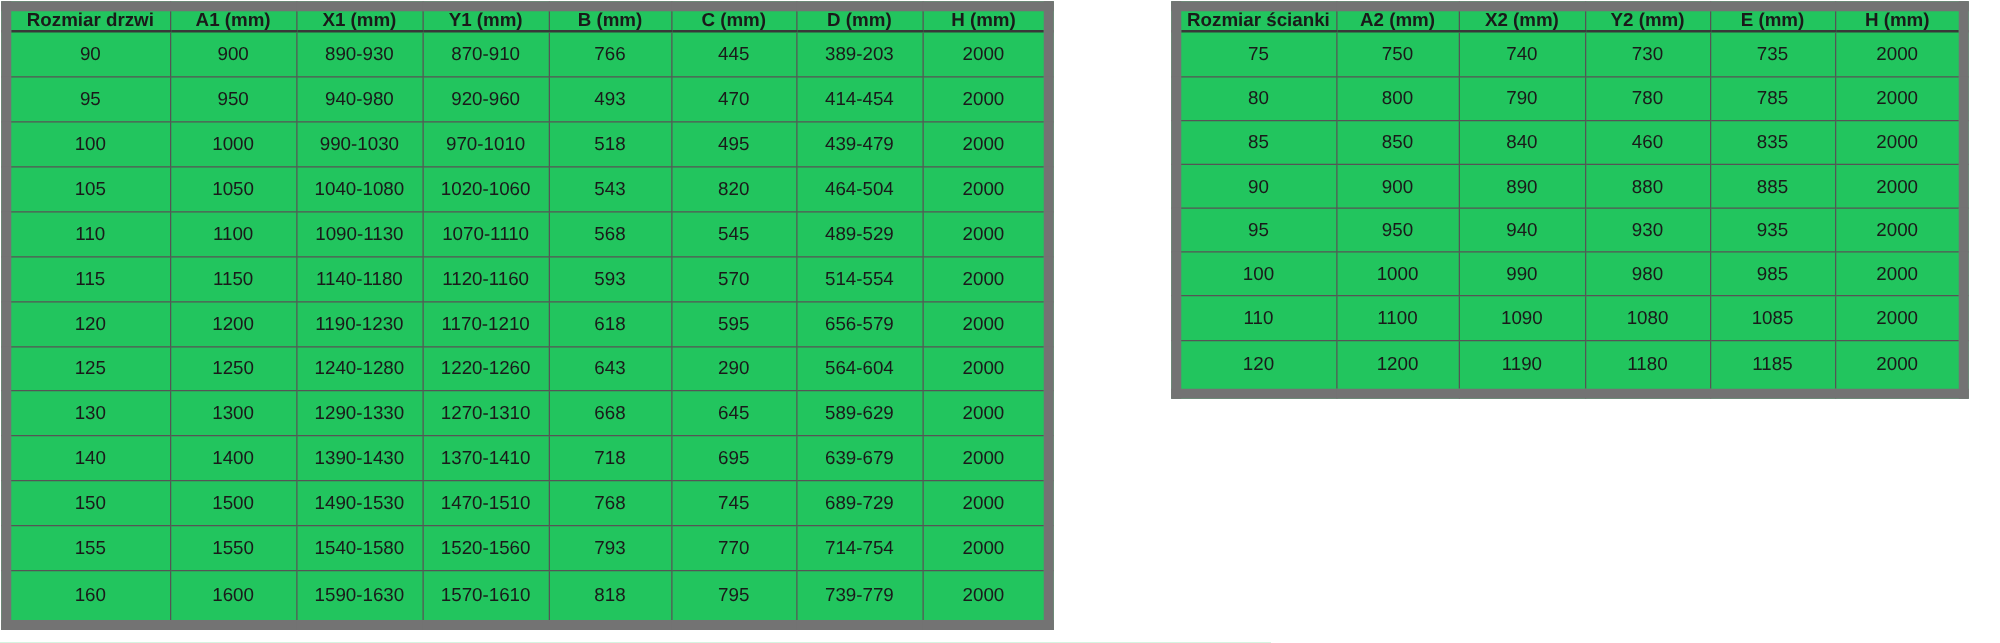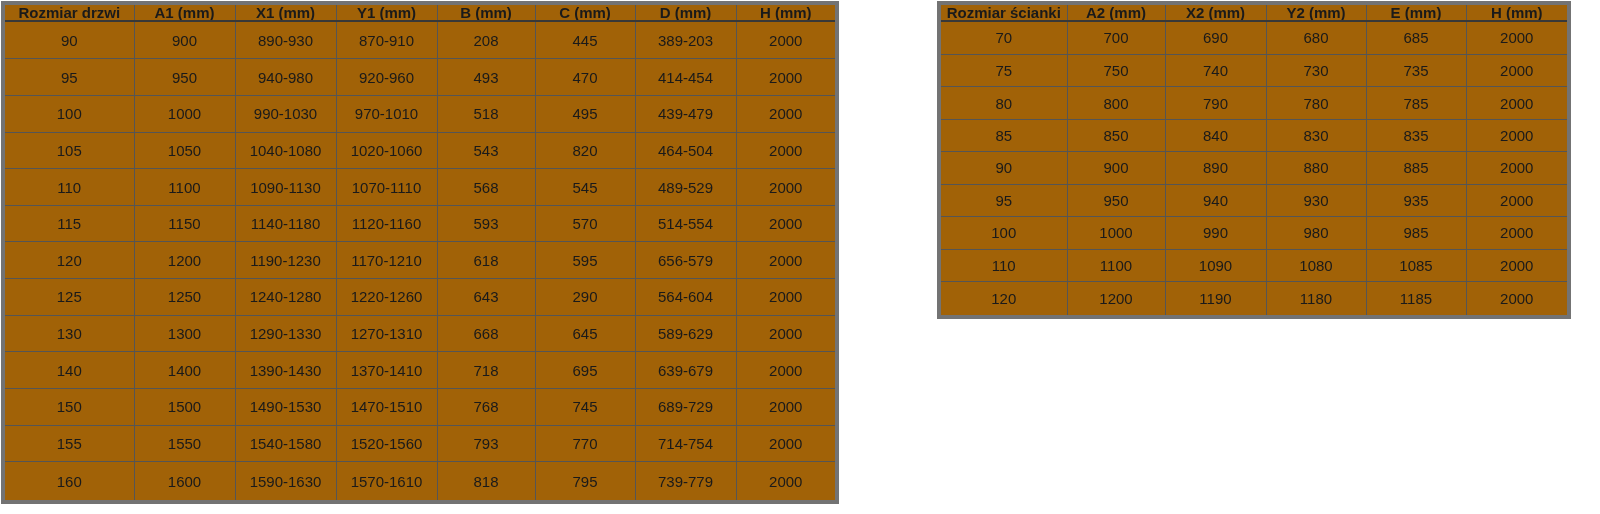--- a/index.html
+++ b/index.html
@@ -13,22 +13,22 @@
     height: 514px;
     background: #ffffff;
     font-family: "Liberation Sans", sans-serif;
     color: #1a1a1a;
     overflow: hidden;
   }
   table.spec {
     position: absolute;
     border-collapse: collapse;
     table-layout: fixed;
-    background: #a16207;
-    border: 4px solid #737373;
+    background: #22c55e;
+    border: 8px solid #737373;
   }
   table.spec th,
   table.spec td {
     border: 1px solid #555555;
     text-align: center;
     vertical-align: middle;
     font-size: 15px;
     line-height: 1;
     padding: 0;
     white-space: nowrap;
@@ -79,21 +79,21 @@
           <th>D (mm)</th>
           <th>H (mm)</th>
         </tr>
       </thead>
     <tbody>
         <tr>
           <td>90</td>
           <td>900</td>
           <td>890-930</td>
           <td>870-910</td>
-          <td>208</td>
+          <td>766</td>
           <td>445</td>
           <td>389-203</td>
           <td>2000</td>
         </tr>
         <tr>
           <td>95</td>
           <td>950</td>
           <td>940-980</td>
           <td>920-960</td>
           <td>493</td>
@@ -228,48 +228,40 @@
           <th>Rozmiar ścianki</th>
           <th>A2 (mm)</th>
           <th>X2 (mm)</th>
           <th>Y2 (mm)</th>
           <th>E (mm)</th>
           <th>H (mm)</th>
         </tr>
       </thead>
     <tbody>
         <tr>
-          <td>70</td>
-          <td>700</td>
-          <td>690</td>
-          <td>680</td>
-          <td>685</td>
-          <td>2000</td>
-        </tr>
-        <tr>
           <td>75</td>
           <td>750</td>
           <td>740</td>
           <td>730</td>
           <td>735</td>
           <td>2000</td>
         </tr>
         <tr>
           <td>80</td>
           <td>800</td>
           <td>790</td>
           <td>780</td>
           <td>785</td>
           <td>2000</td>
         </tr>
         <tr>
           <td>85</td>
           <td>850</td>
           <td>840</td>
-          <td>830</td>
+          <td>460</td>
           <td>835</td>
           <td>2000</td>
         </tr>
         <tr>
           <td>90</td>
           <td>900</td>
           <td>890</td>
           <td>880</td>
           <td>885</td>
           <td>2000</td>

